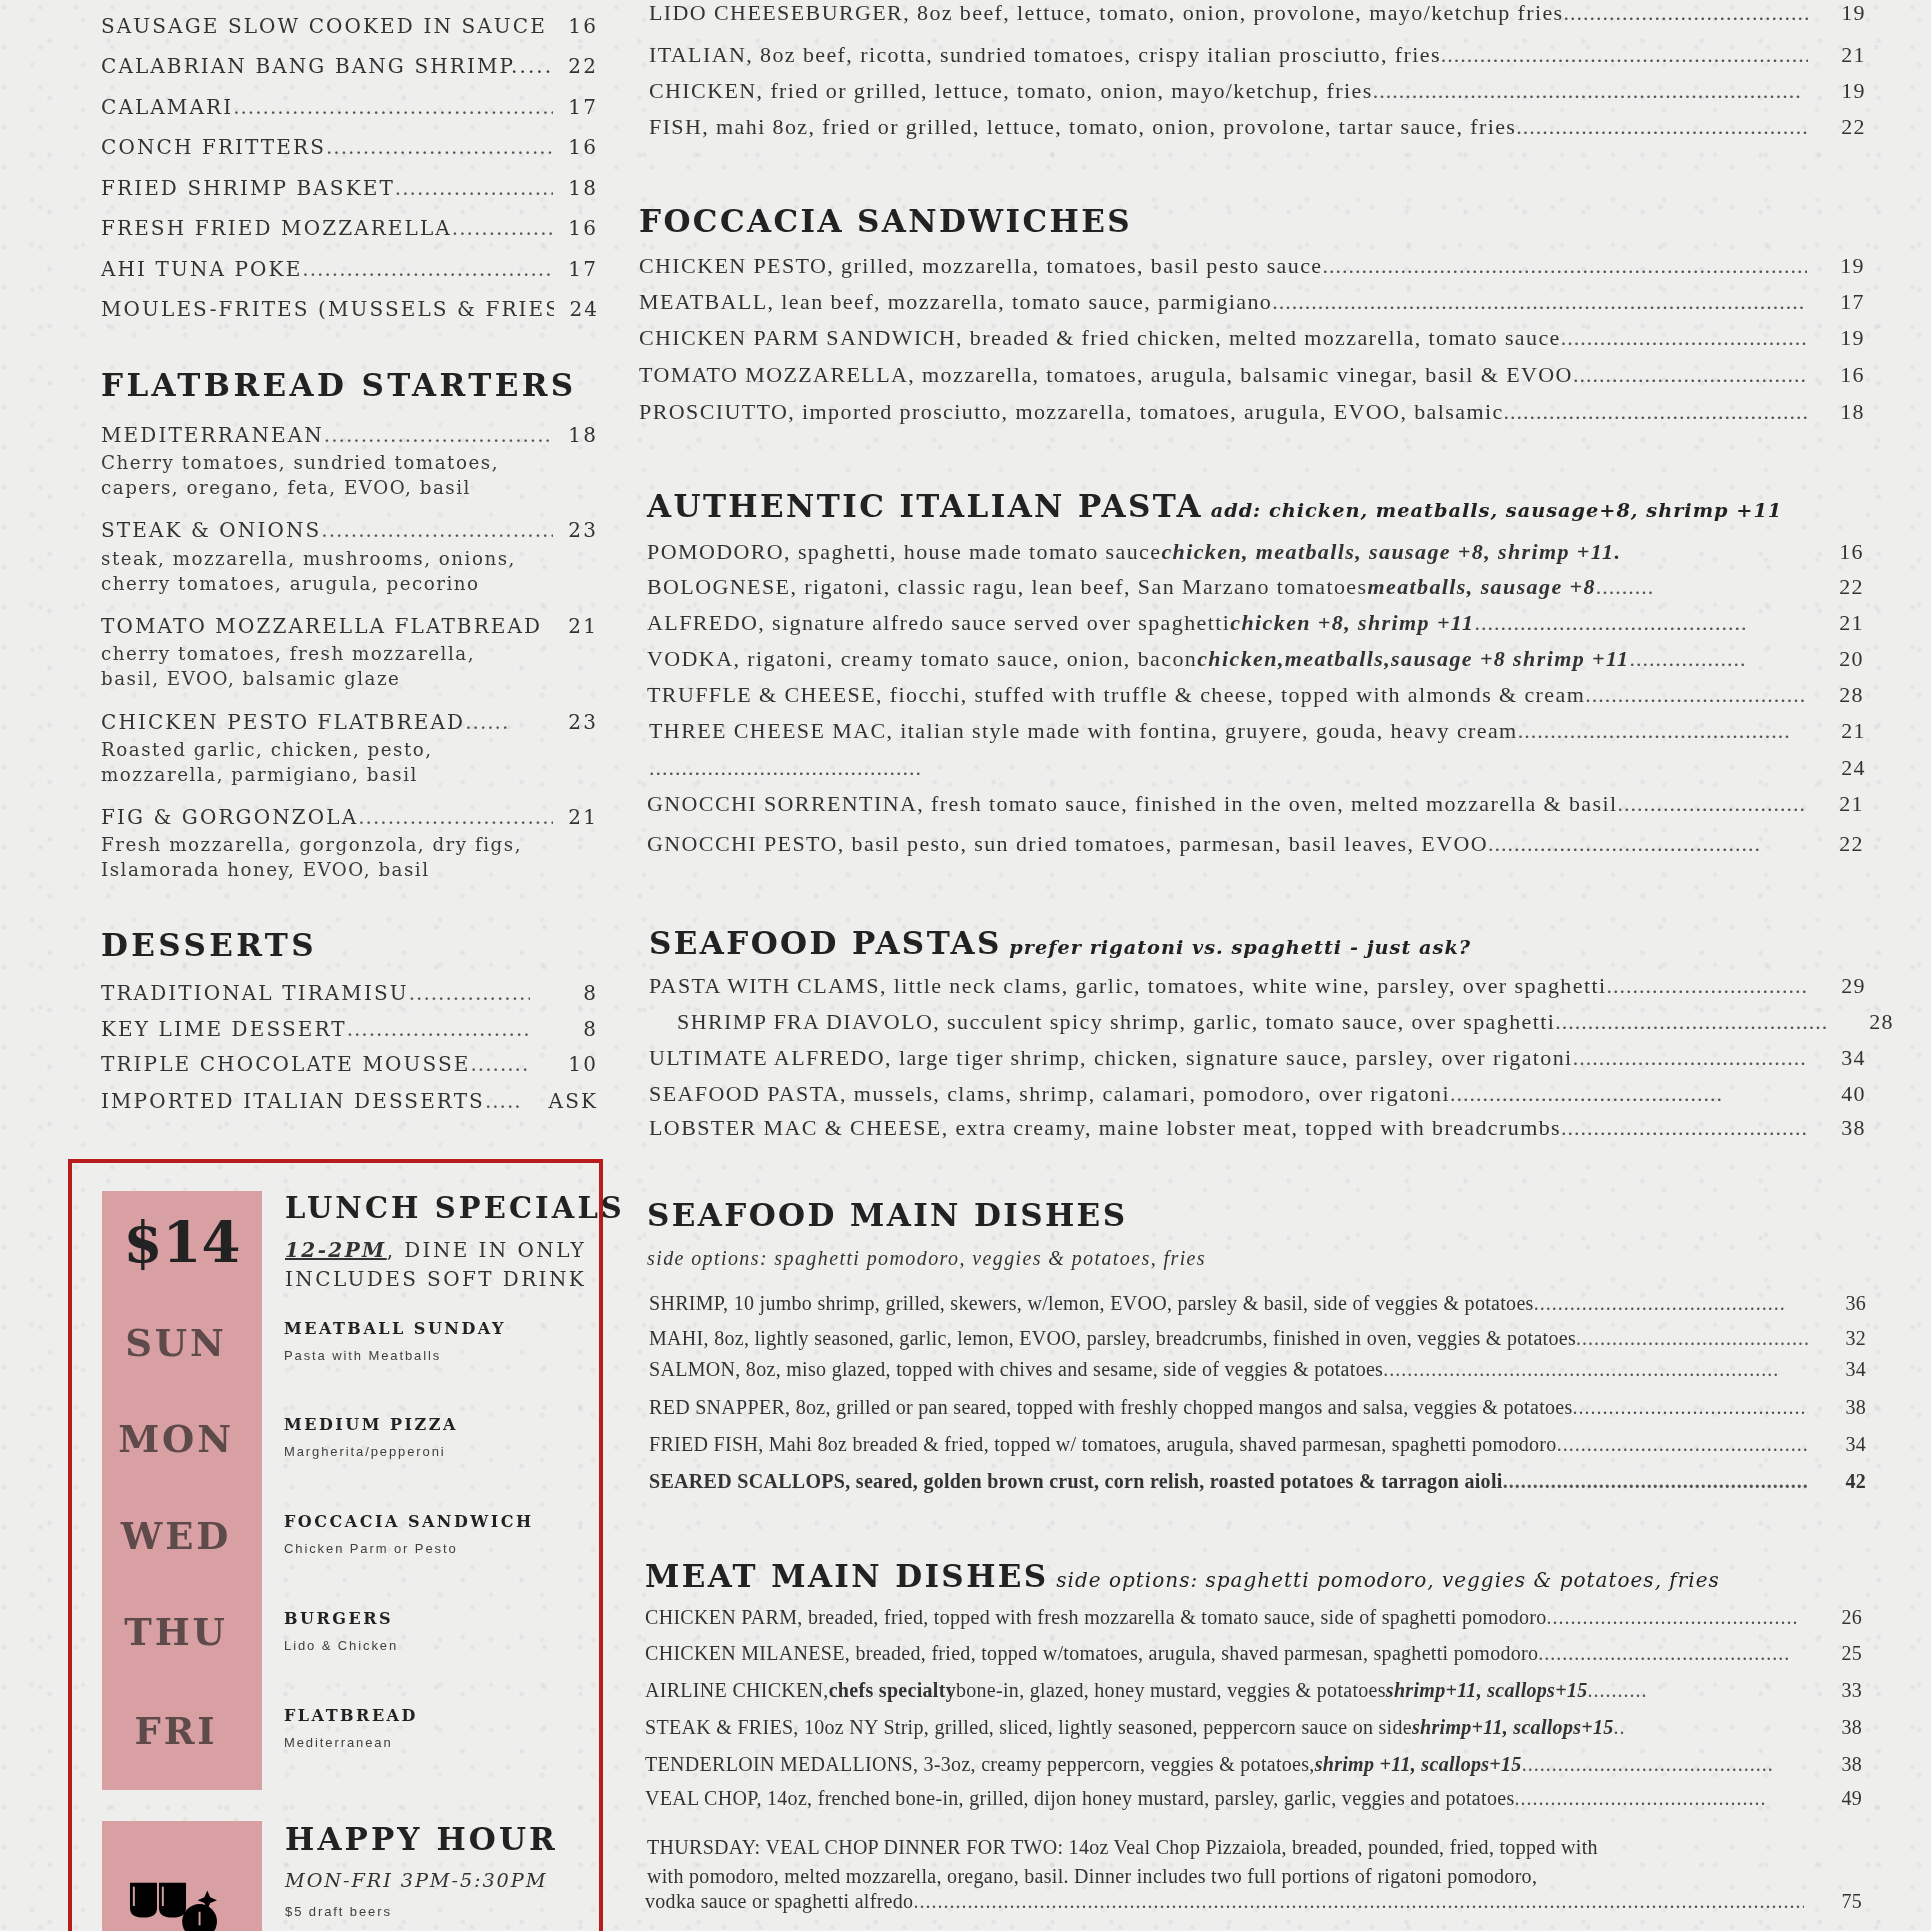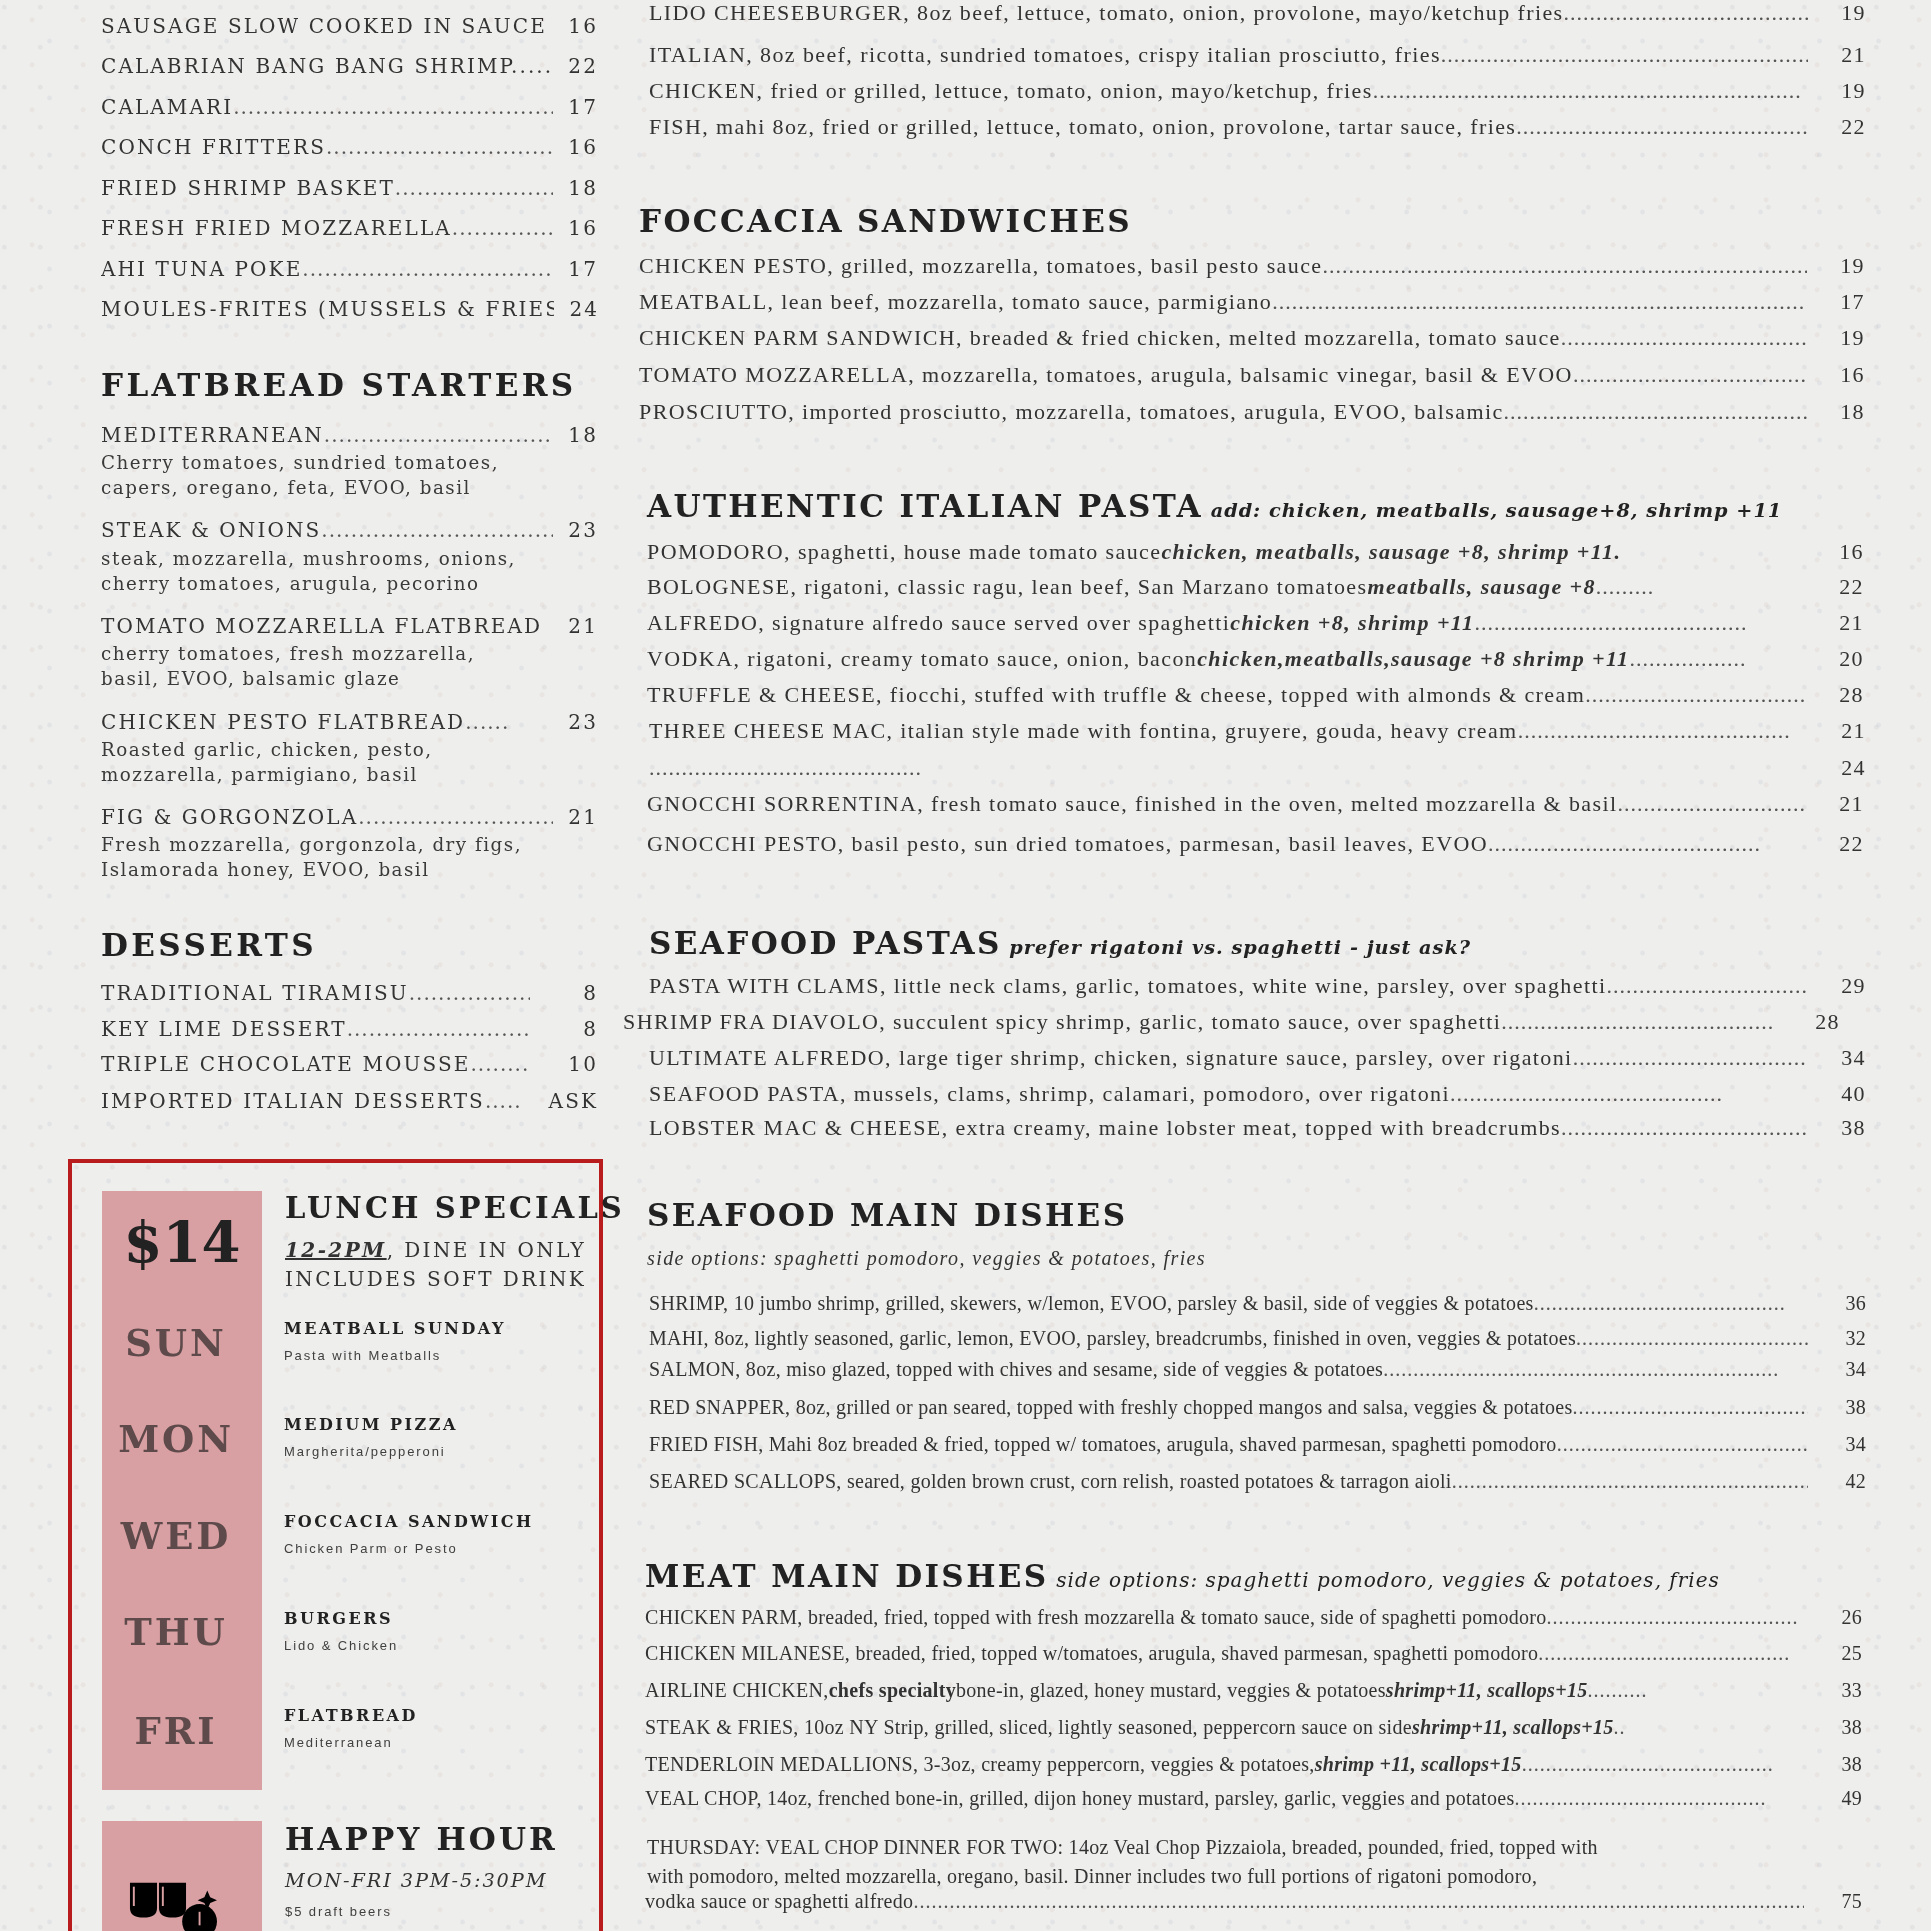--- a/index.html
+++ b/index.html
@@ -388,21 +388,21 @@
 
 <div>
   <div class="right-heading" style="left:649px; top:925px;">
     <span>SEAFOOD PASTAS</span><span class="heading-note">prefer rigatoni vs. spaghetti - just ask?</span>
   </div>
   <div class="r-item" style="left:649px; top:973px;">
     <span class="txt">PASTA WITH CLAMS, little neck clams, garlic, tomatoes, white wine, parsley, over spaghetti</span>
     <span class="dots">..........................................</span>
     <span class="price">29</span>
   </div>
-  <div class="r-item" style="left:623px; top:1009px;font-family:Liberation Serif, serif;">
+  <div class="r-item" style="left:677px; top:1009px;font-family:Liberation Serif, serif;">
     <span class="txt">SHRIMP FRA DIAVOLO, succulent spicy shrimp, garlic, tomato sauce, over spaghetti</span>
     <span class="dots">..........................................</span>
     <span class="price">28</span>
   </div>
   <div class="r-item" style="left:649px; top:1045px;">
     <span class="txt">ULTIMATE ALFREDO, large tiger shrimp, chicken, signature sauce, parsley, over rigatoni</span>
     <span class="dots">..........................................</span>
     <span class="price">34</span>
   </div>
   <div class="r-item" style="left:649px; top:1081px;">
@@ -438,21 +438,21 @@
   <div class="r-item cond" style="left:649px; top:1396px;">
     <span class="txt">RED SNAPPER, 8oz,  grilled or pan seared, topped with freshly chopped mangos and salsa, veggies &amp; potatoes</span>
     <span class="dots">..........................................</span>
     <span class="price">38</span>
   </div>
   <div class="r-item cond" style="left:649px; top:1433px;">
     <span class="txt">FRIED FISH, Mahi 8oz breaded &amp; fried, topped w/ tomatoes, arugula, shaved parmesan, spaghetti pomodoro</span>
     <span class="dots">..........................................</span>
     <span class="price">34</span>
   </div>
-  <div class="r-item cond" style="left:649px; top:1470px;">
+  <div class="r-item cond" style="left:649px; top:1470px;font-weight:bold;">
     <span class="txt">SEARED SCALLOPS, seared, golden brown crust, corn relish, roasted potatoes &amp; tarragon aioli</span>
     <span class="dots">..................................................................</span>
     <span class="price">42</span>
   </div>
 </div>
 
 <div>
   <div class="right-heading" style="left:645px; top:1558px;">
     <span>MEAT MAIN DISHES</span><span class="heading-note light" style="font-size:20px;">side options: spaghetti pomodoro, veggies &amp; potatoes, fries</span>
   </div>

